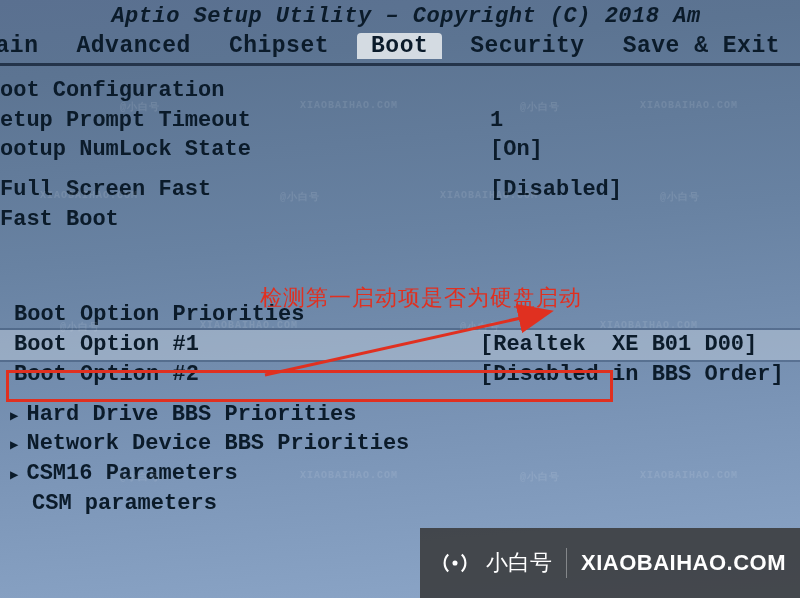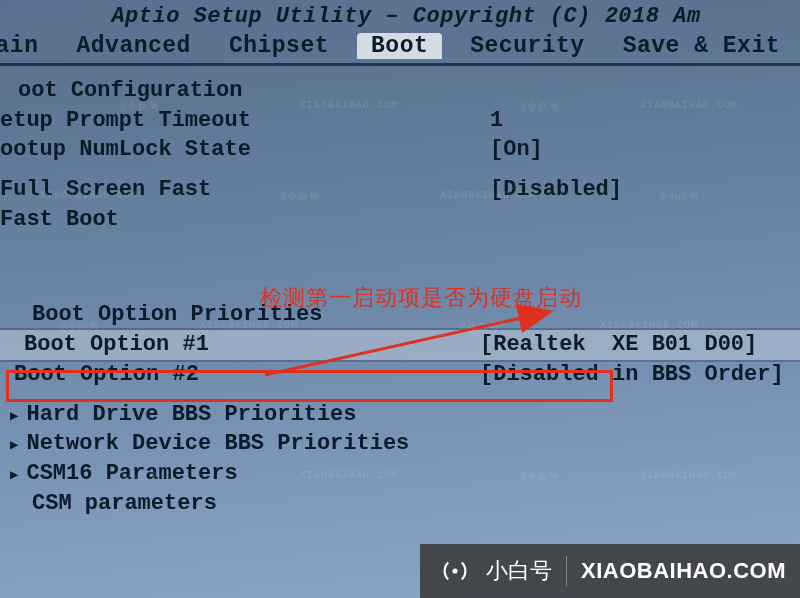--- a/index.html
+++ b/index.html
@@ -71,21 +71,21 @@
     flex: 0 0 490px;
     white-space: pre;
     color: #0b1b2a;
   }
   .value {
     color: #0b1b2a;
     white-space: pre;
   }
   .section-header {
     color: #0b1b2a;
-    padding-left: 18px;
+    padding-left: 0;
   }
   .selected-row {
     background: rgba(200,210,225,0.45);
     outline: 2px solid rgba(0,20,50,0.25);
   }
   .spacer { height: 10px; }
   
   .wm {
     position: absolute;
     top: 0; left: 0; right: 0; bottom: 0;
@@ -116,21 +116,21 @@
     text-align: right;
   }
   .arrow {
     position: absolute;
     pointer-events: none;
   }
   
   .brand {
     position: absolute;
     right: 0; bottom: 0;
-    height: 54px;
+    height: 70px;
     background: rgba(55,55,55,0.85);
     color: #fff;
     display: flex;
     align-items: center;
     padding: 0 14px 0 18px;
     font-family: "Microsoft YaHei",sans-serif;
     font-weight: 500;
     font-size: 22px;
     gap: 14px;
   }
@@ -191,21 +191,21 @@
       <span class="value"></span>
     </div>
 
     <div style="height:66px"></div>
 
     <div class="row section-header">
       <span class="label" style="padding-left:14px">Boot Option Priorities</span>
     </div>
 
     <div class="row selected-row">
-      <span class="label" style="padding-left:24px;flex:0 0 480px">Boot Option #1</span>
+      <span class="label" style="padding-left:14px;flex:0 0 480px">Boot Option #1</span>
       <span class="value">[Realtek  XE B01 D00]</span>
     </div>
 
     <div class="row">
       <span class="label" style="padding-left:14px;flex:0 0 480px">Boot Option #2</span>
       <span class="value">[Disabled in BBS Order]</span>
     </div>
 
     <div class="spacer"></div>
 

